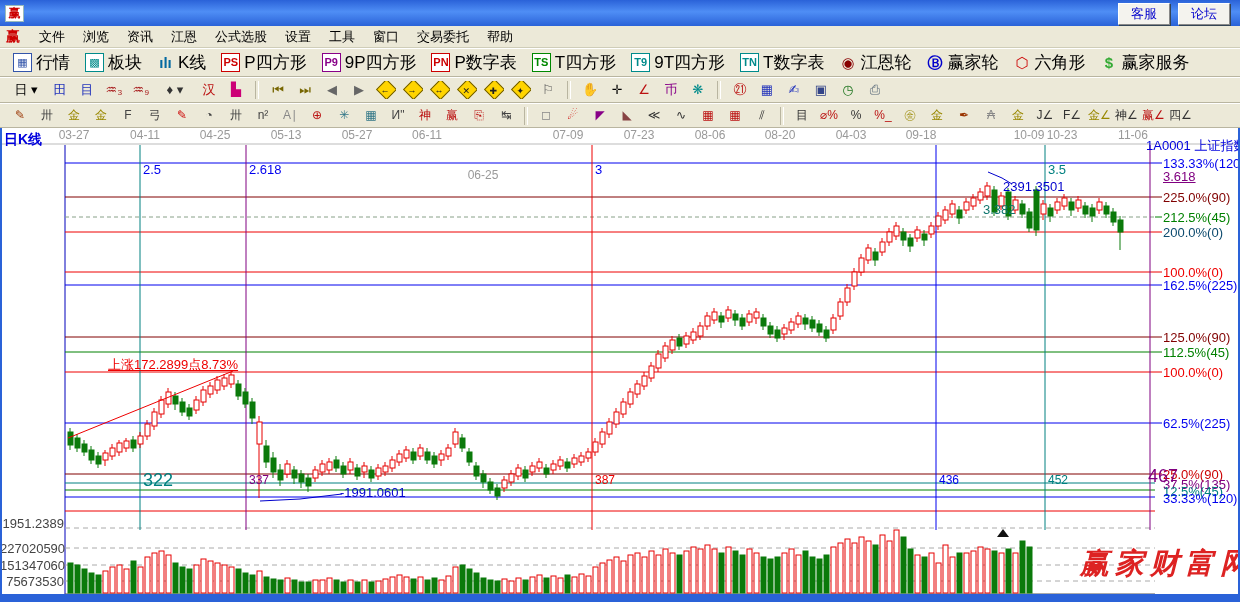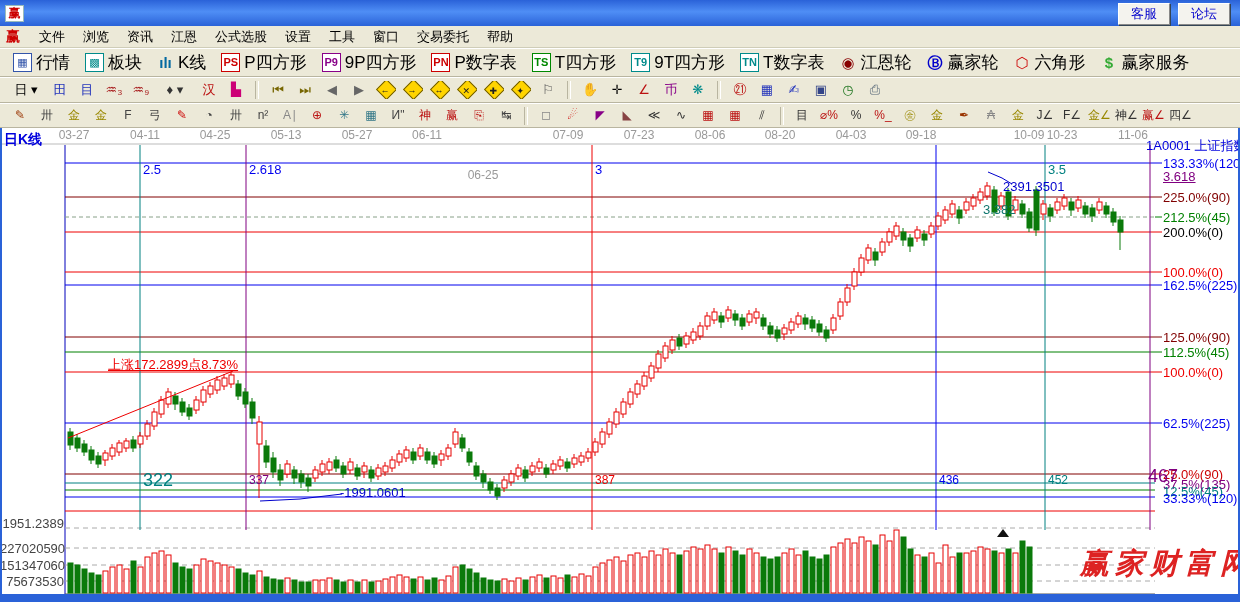--- a/index.html
+++ b/index.html
@@ -237,21 +237,21 @@
   <div id="text-layer">
       <div class="lab" style="left: 1146px; top: 12px; color: rgb(0, 0, 221);">1A0001  上证指数</div>
       <div class="lab" style="left: 0px; top: 390px; color: rgb(68, 68, 68); font-size: 13px; width: 64px; text-align: right;">1951.2389</div>
       <div class="lab" style="left: 0px; top: 415px; color: rgb(68, 68, 68); font-size: 13px; width: 64px; text-align: right;">227020590</div>
       <div class="lab" style="left: 0px; top: 432px; color: rgb(68, 68, 68); font-size: 13px; width: 64px; text-align: right;">151347060</div>
       <div class="lab" style="left: 0px; top: 448px; color: rgb(68, 68, 68); font-size: 13px; width: 64px; text-align: right;">75673530</div>
       <div class="lab" style="left: 1163px; top: 30px; color: rgb(0, 0, 238);">133.33%(120)</div>
       <div class="lab" style="left: 1163px; top: 43px; color: rgb(128, 0, 128); text-decoration: underline;">3.618</div>
       <div class="lab" style="left: 1163px; top: 64px; color: rgb(128, 0, 0);">225.0%(90)</div>
       <div class="lab" style="left: 1163px; top: 84px; color: rgb(0, 128, 0);">212.5%(45)</div>
-      <div class="lab" style="left: 1163px; top: 99px; color: #000000;">200.0%(0)</div>
+      <div class="lab" style="left: 1163px; top: 99px; color: #0c4a6e;">200.0%(0)</div>
       <div class="lab" style="left: 1163px; top: 139px; color: rgb(238, 0, 0);">100.0%(0)</div>
       <div class="lab" style="left: 1163px; top: 152px; color: rgb(0, 0, 238);">162.5%(225)</div>
       <div class="lab" style="left: 1163px; top: 204px; color: rgb(128, 0, 0);">125.0%(90)</div>
       <div class="lab" style="left: 1163px; top: 219px; color: rgb(0, 128, 0);">112.5%(45)</div>
       <div class="lab" style="left: 1163px; top: 239px; color: rgb(238, 0, 0);">100.0%(0)</div>
       <div class="lab" style="left: 1163px; top: 290px; color: rgb(0, 0, 238);">62.5%(225)</div>
       <div class="lab" style="left: 1163px; top: 341px; color: rgb(204, 0, 0);">25.0%(90)</div>
       <div class="lab" style="left: 1163px; top: 351px; color: rgb(128, 0, 128);">37.5%(135)</div>
       <div class="lab" style="left: 1163px; top: 358px; color: rgb(0, 128, 128);">12.5%(45)</div>
       <div class="lab" style="left: 1163px; top: 365px; color: rgb(0, 0, 238);">33.33%(120)</div>

